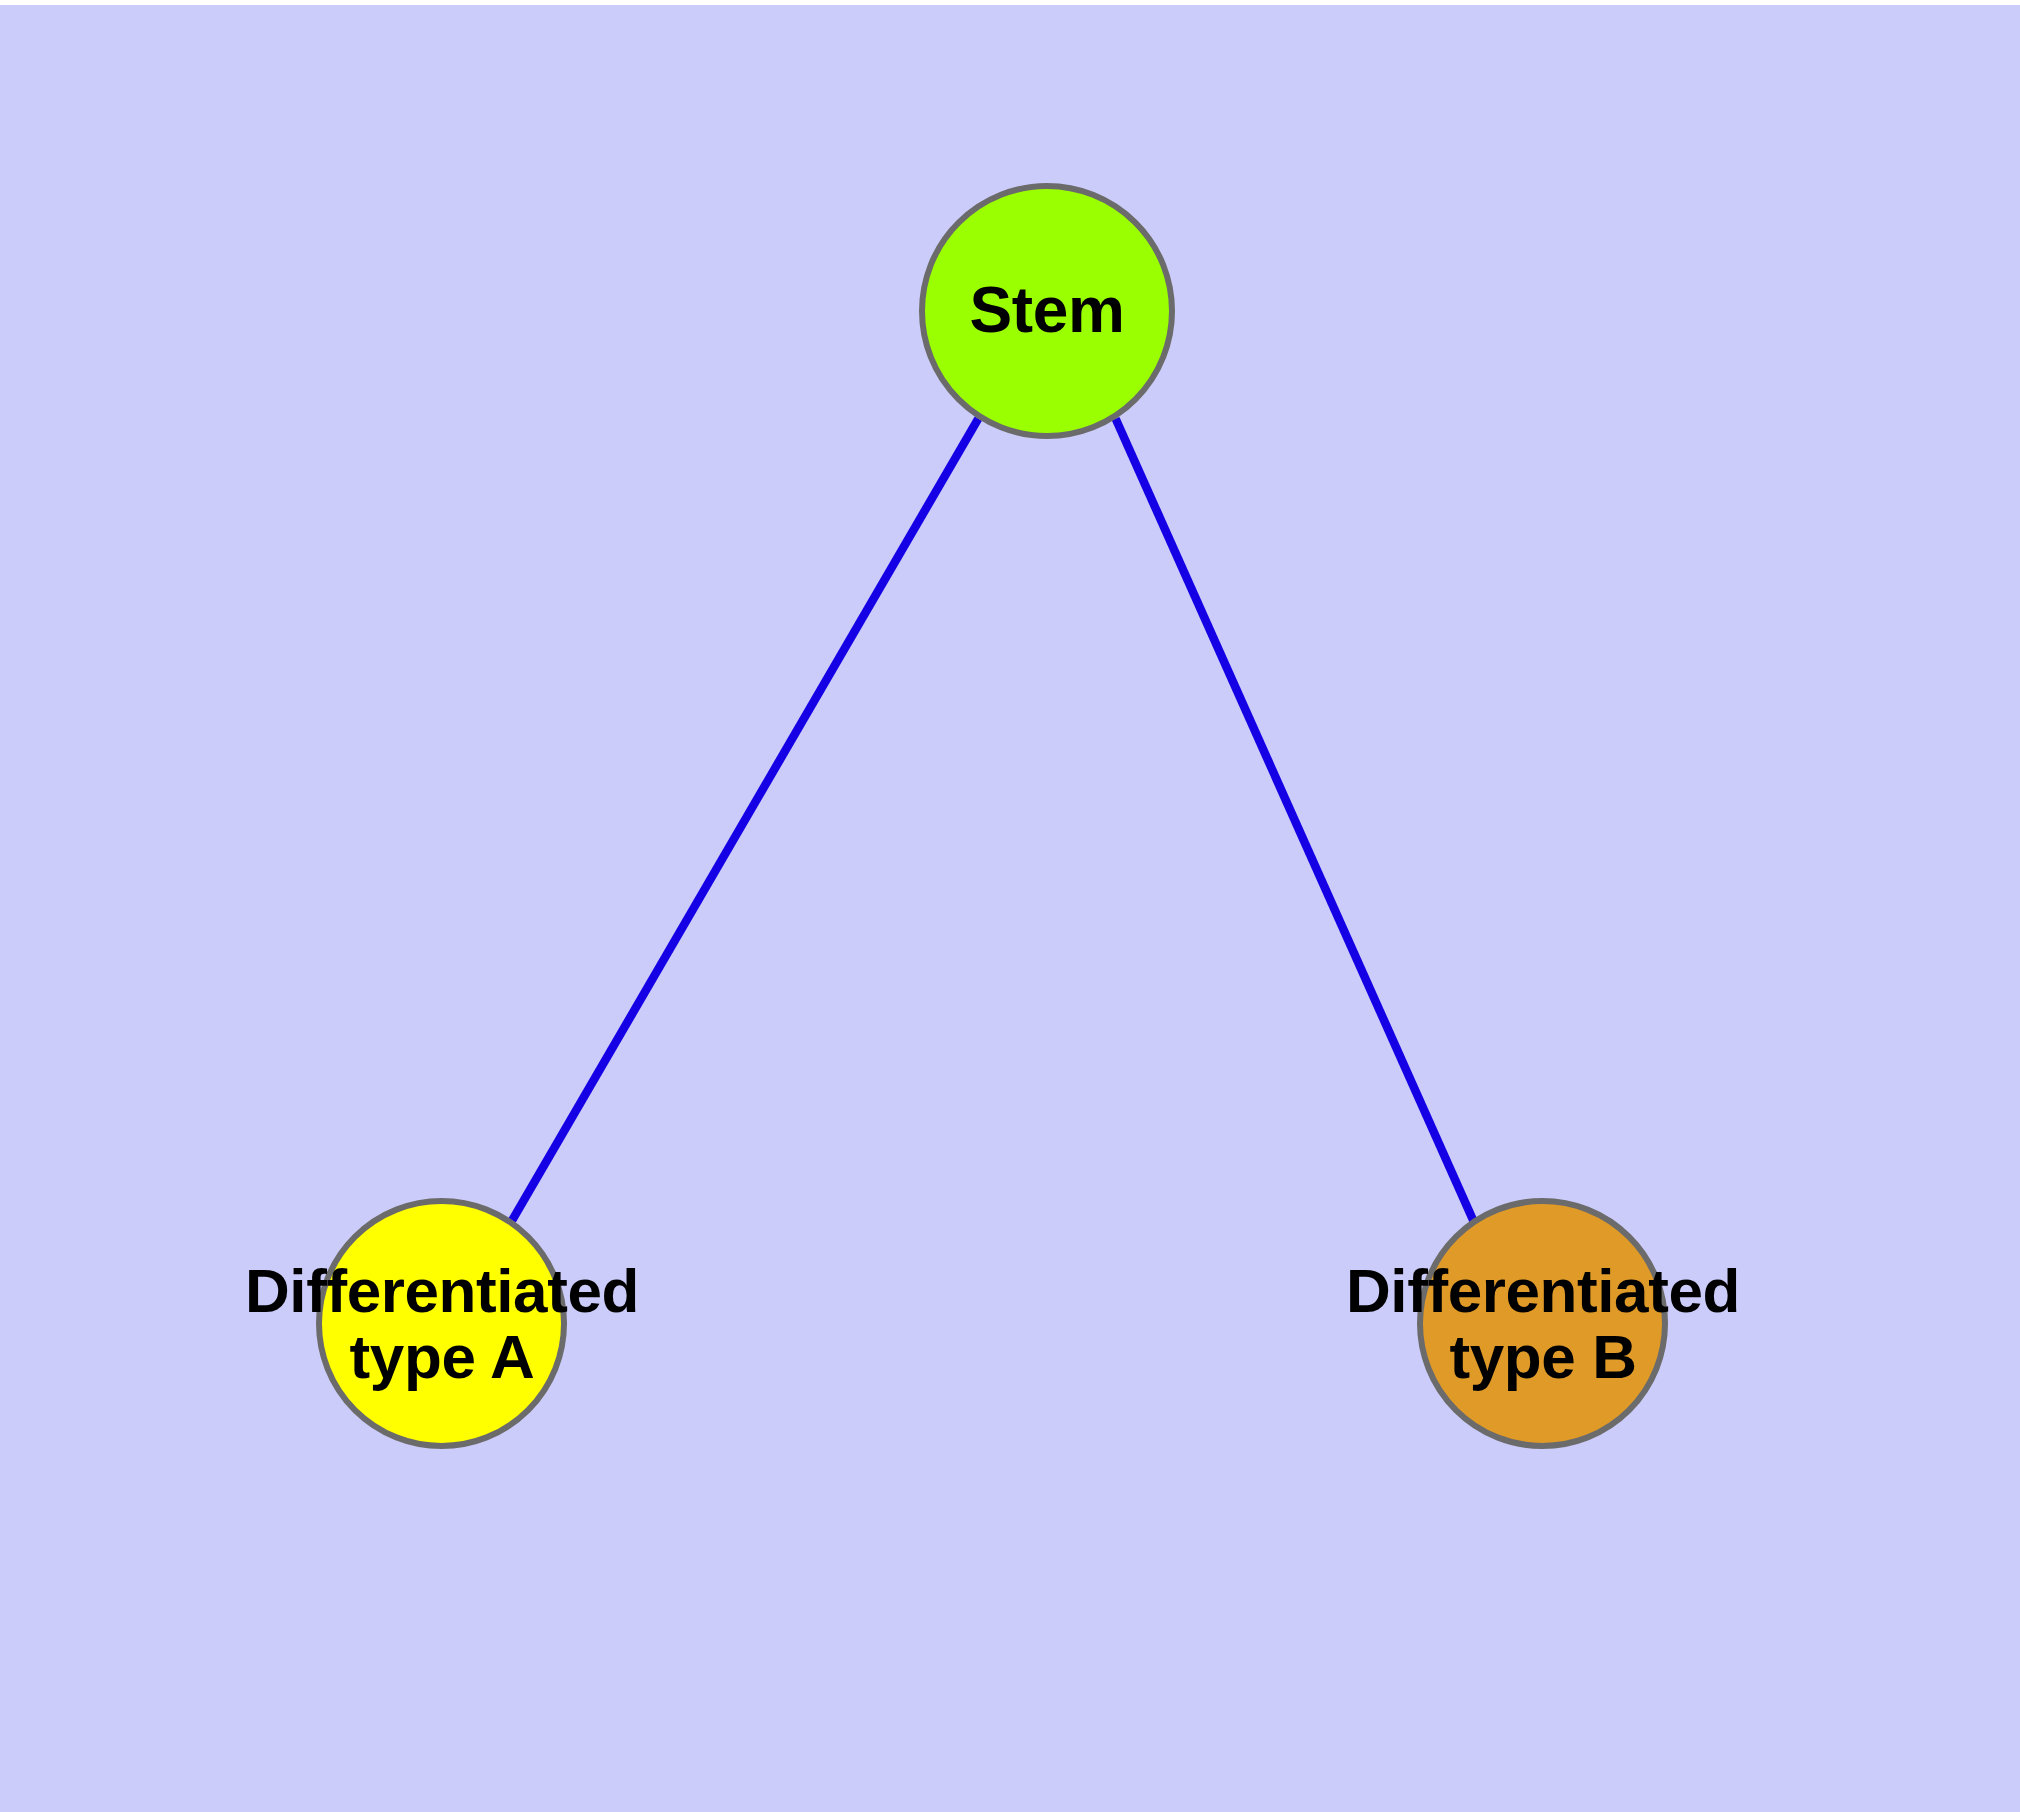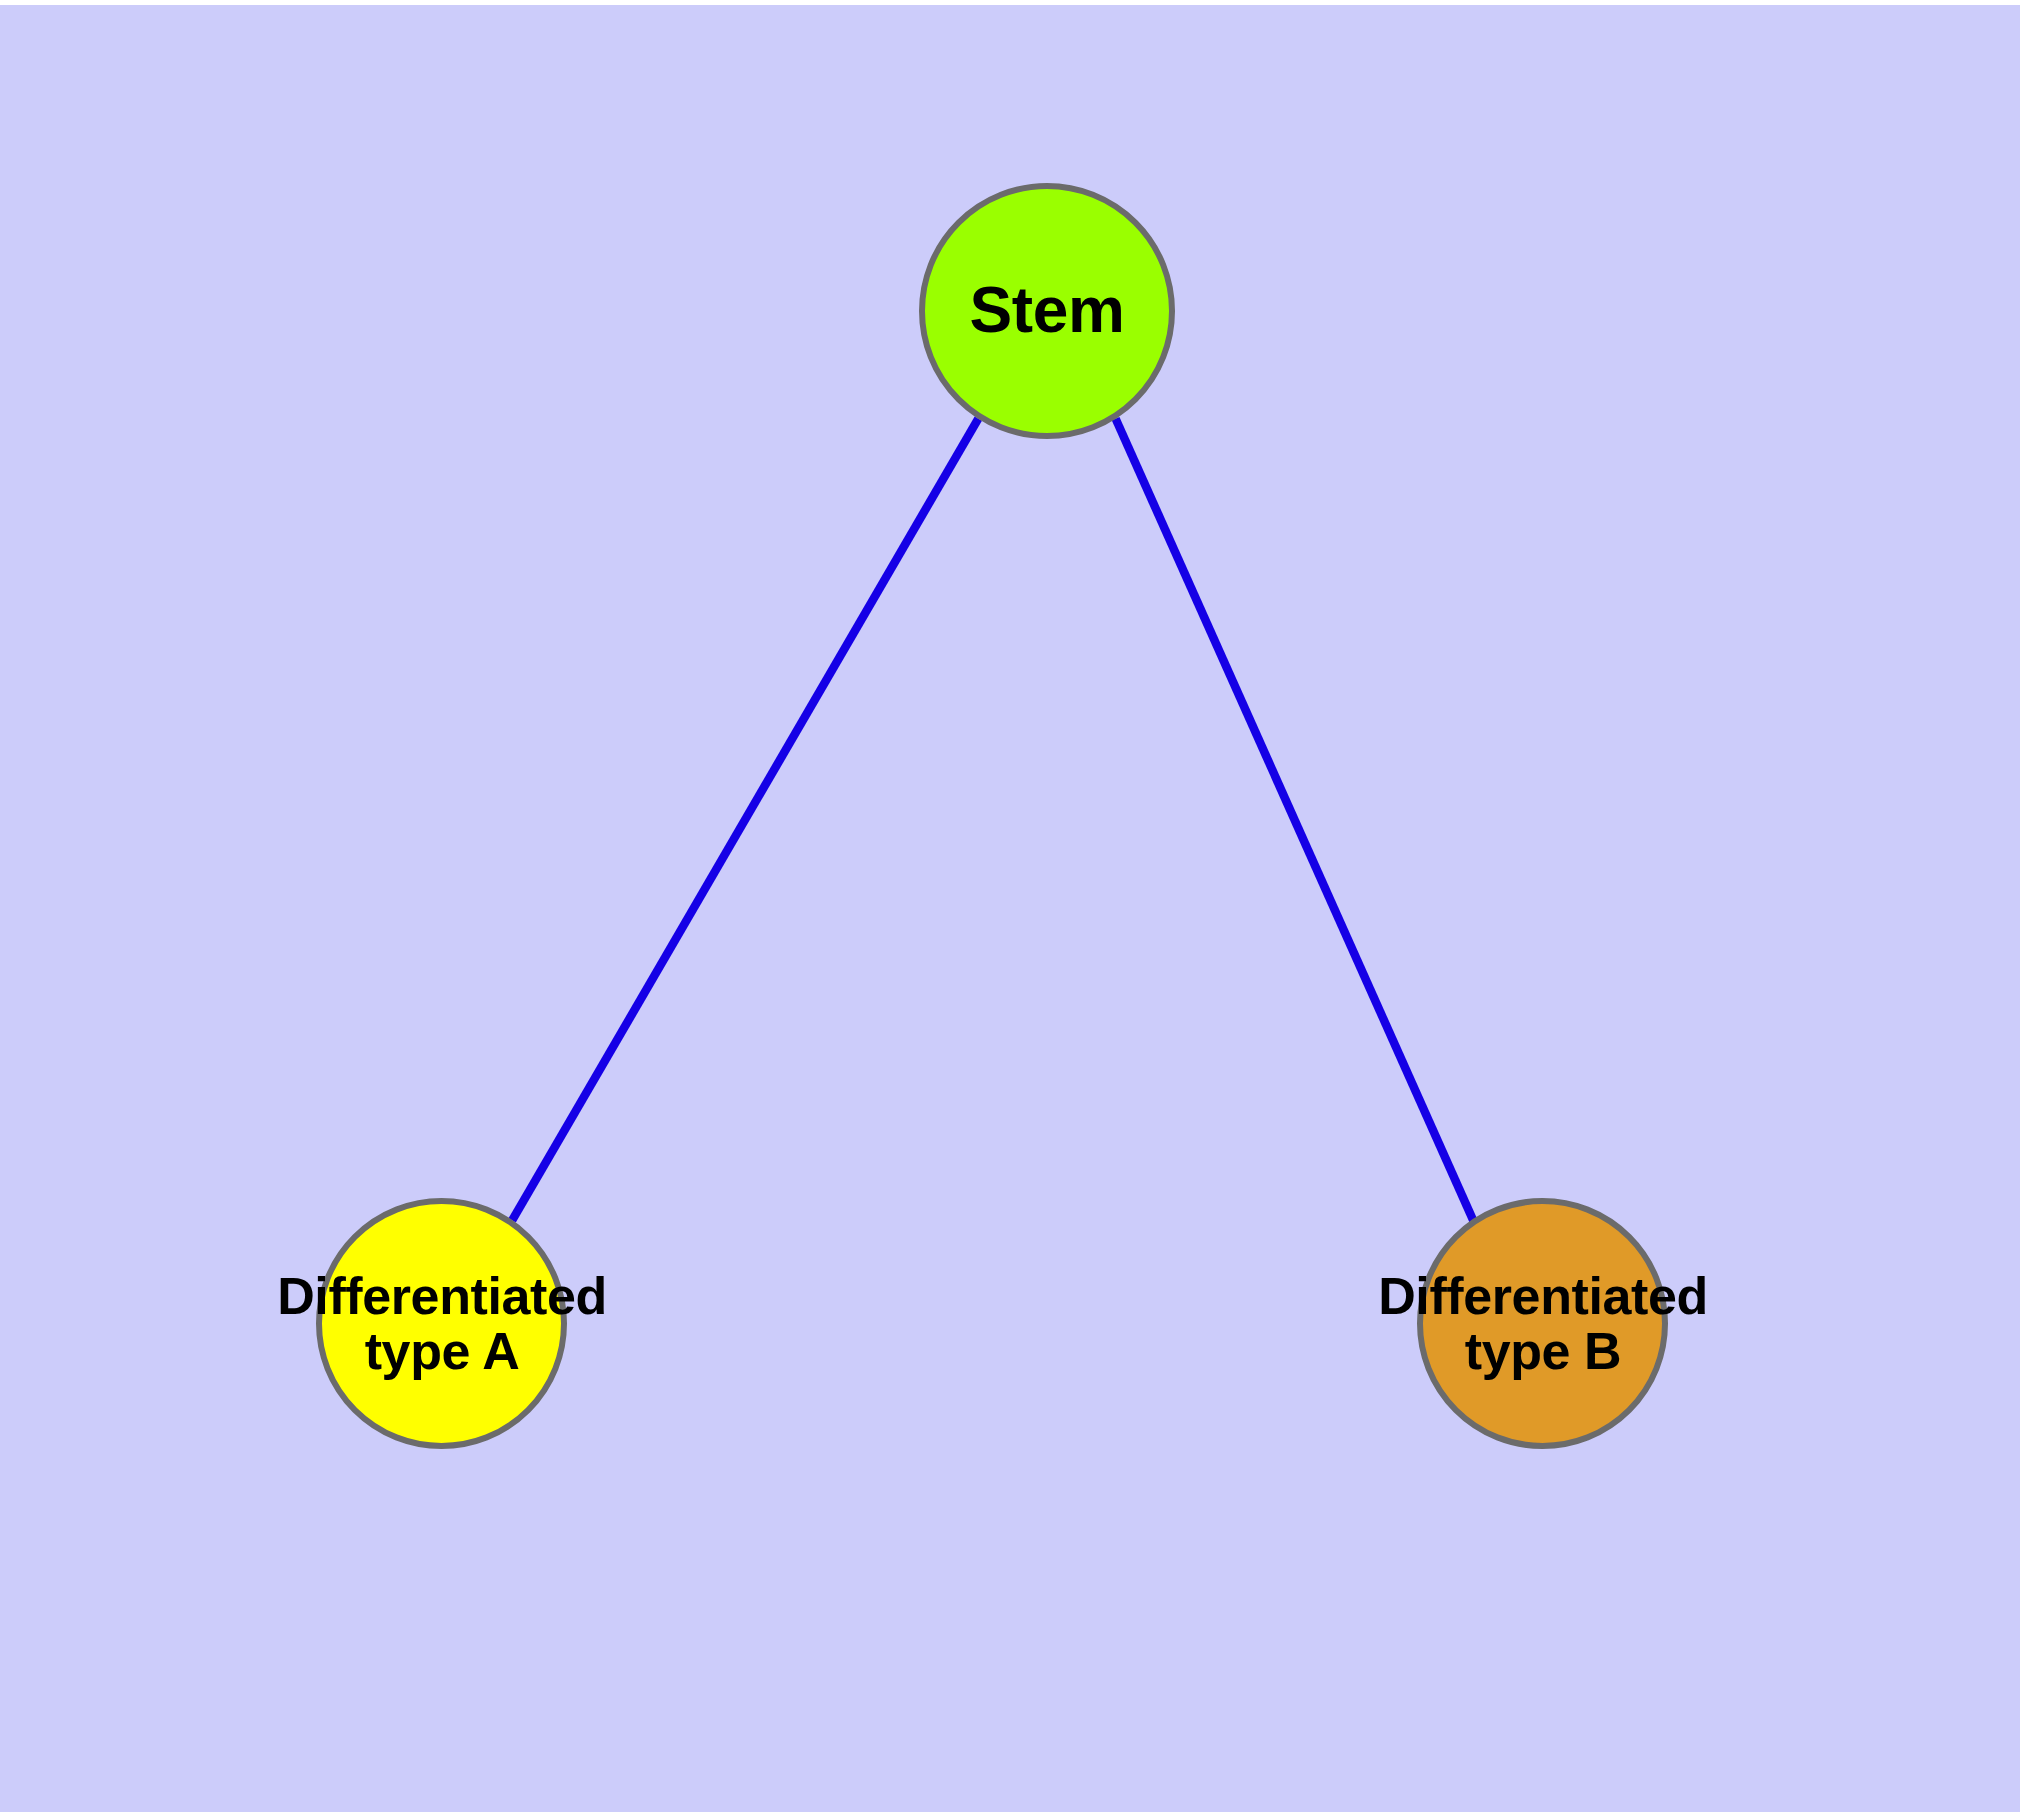--- a/index.html
+++ b/index.html
@@ -59,21 +59,21 @@
     color: #000000;
     font-weight: bold;
     line-height: 1.06;
     letter-spacing: -0.4px;
     pointer-events: none;
   }
   .label-root {
     font-size: 64px;
   }
   .label-leaf {
-    font-size: 52px;
+    font-size: 62px;
   }
 </style>
 </head>
 <body>
 
 <div id="graph-canvas">
   <div id="plot-area">
 
     <svg id="edge-layer" viewBox="0 0 2384 2132" width="2021" height="1807" xmlns="http://www.w3.org/2000/svg">
       <line id="edge-stem-to-diff-a" x1="1154" y1="488" x2="604" y2="1434" stroke="#1500e6" stroke-width="10" stroke-linecap="butt"></line>

